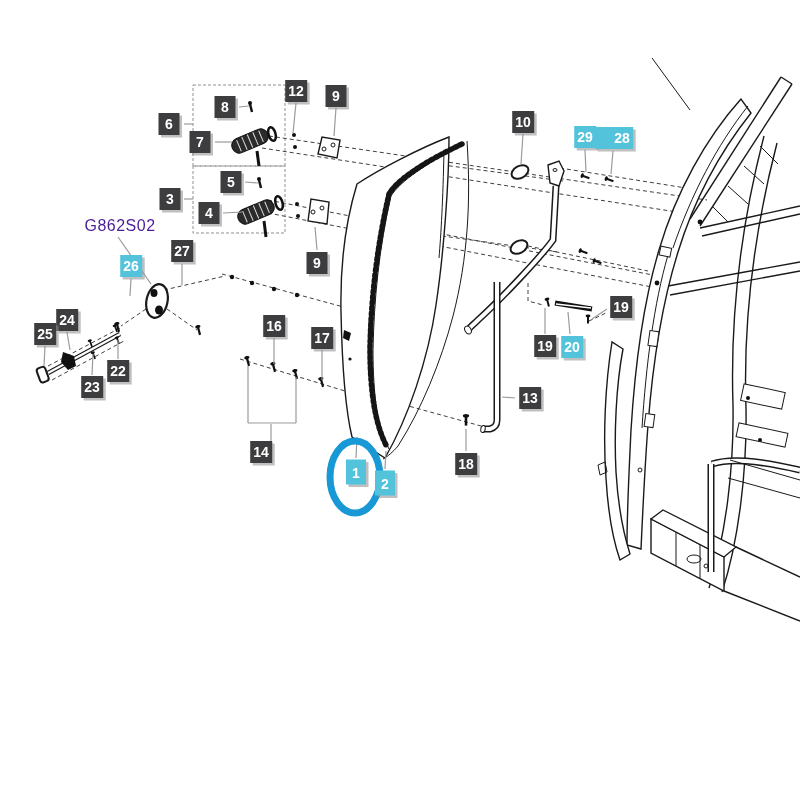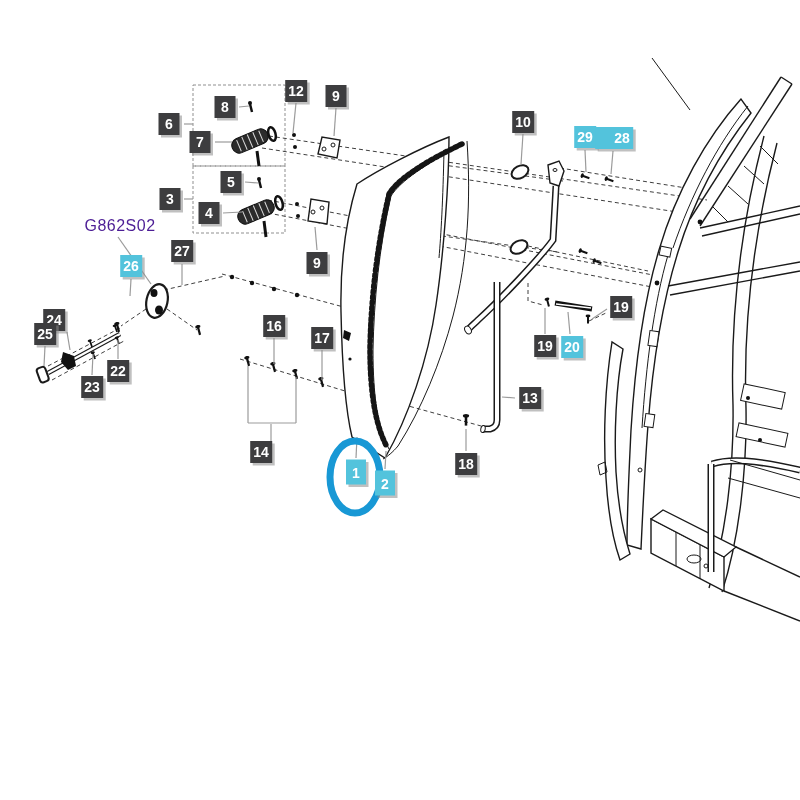--- a/index.html
+++ b/index.html
@@ -268,21 +268,21 @@
       <div class="label" style="left: 336px; top: 96px;">9</div>
       <div class="label" style="left: 523px; top: 122px;">10</div>
       <div class="label cyan" style="left: 585px; top: 137px;">29</div>
       <div class="label cyan" style="left: 614px; top: 138px; padding-left: 19px;">28</div>
       <div class="label" style="left: 170px; top: 199px;">3</div>
       <div class="label" style="left: 231px; top: 182px;">5</div>
       <div class="label" style="left: 209px; top: 213px;">4</div>
       <div class="label" style="left: 317px; top: 263px;">9</div>
       <div class="label" style="left: 182px; top: 251px;">27</div>
       <div class="label cyan" style="left: 131px; top: 266px;">26</div>
-      <div class="label" style="left: 54px; top: 320px;">24</div>
+      <div class="label" style="left: 67px; top: 320px;">24</div>
       <div class="label" style="left: 45px; top: 334px;">25</div>
       <div class="label" style="left: 92px; top: 387px;">23</div>
       <div class="label" style="left: 118px; top: 371px;">22</div>
       <div class="label" style="left: 274px; top: 326px;">16</div>
       <div class="label" style="left: 322px; top: 338px;">17</div>
       <div class="label" style="left: 261px; top: 452px;">14</div>
       <div class="label" style="left: 545px; top: 346px;">19</div>
       <div class="label cyan" style="left: 572px; top: 347px;">20</div>
       <div class="label" style="left: 621px; top: 307px;">19</div>
       <div class="label" style="left: 530px; top: 398px;">13</div>

